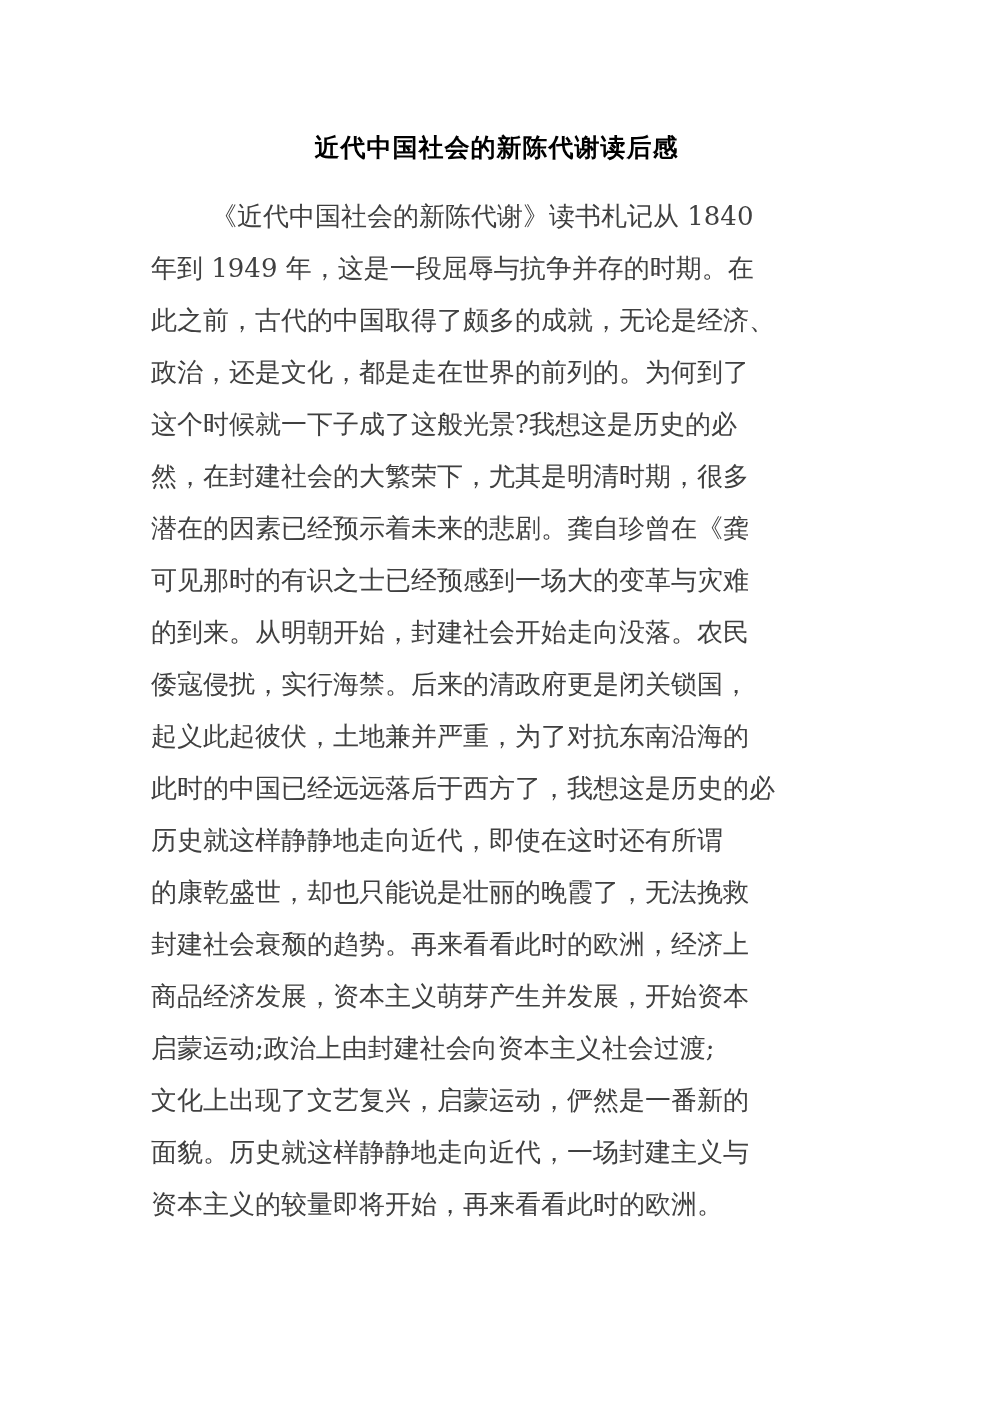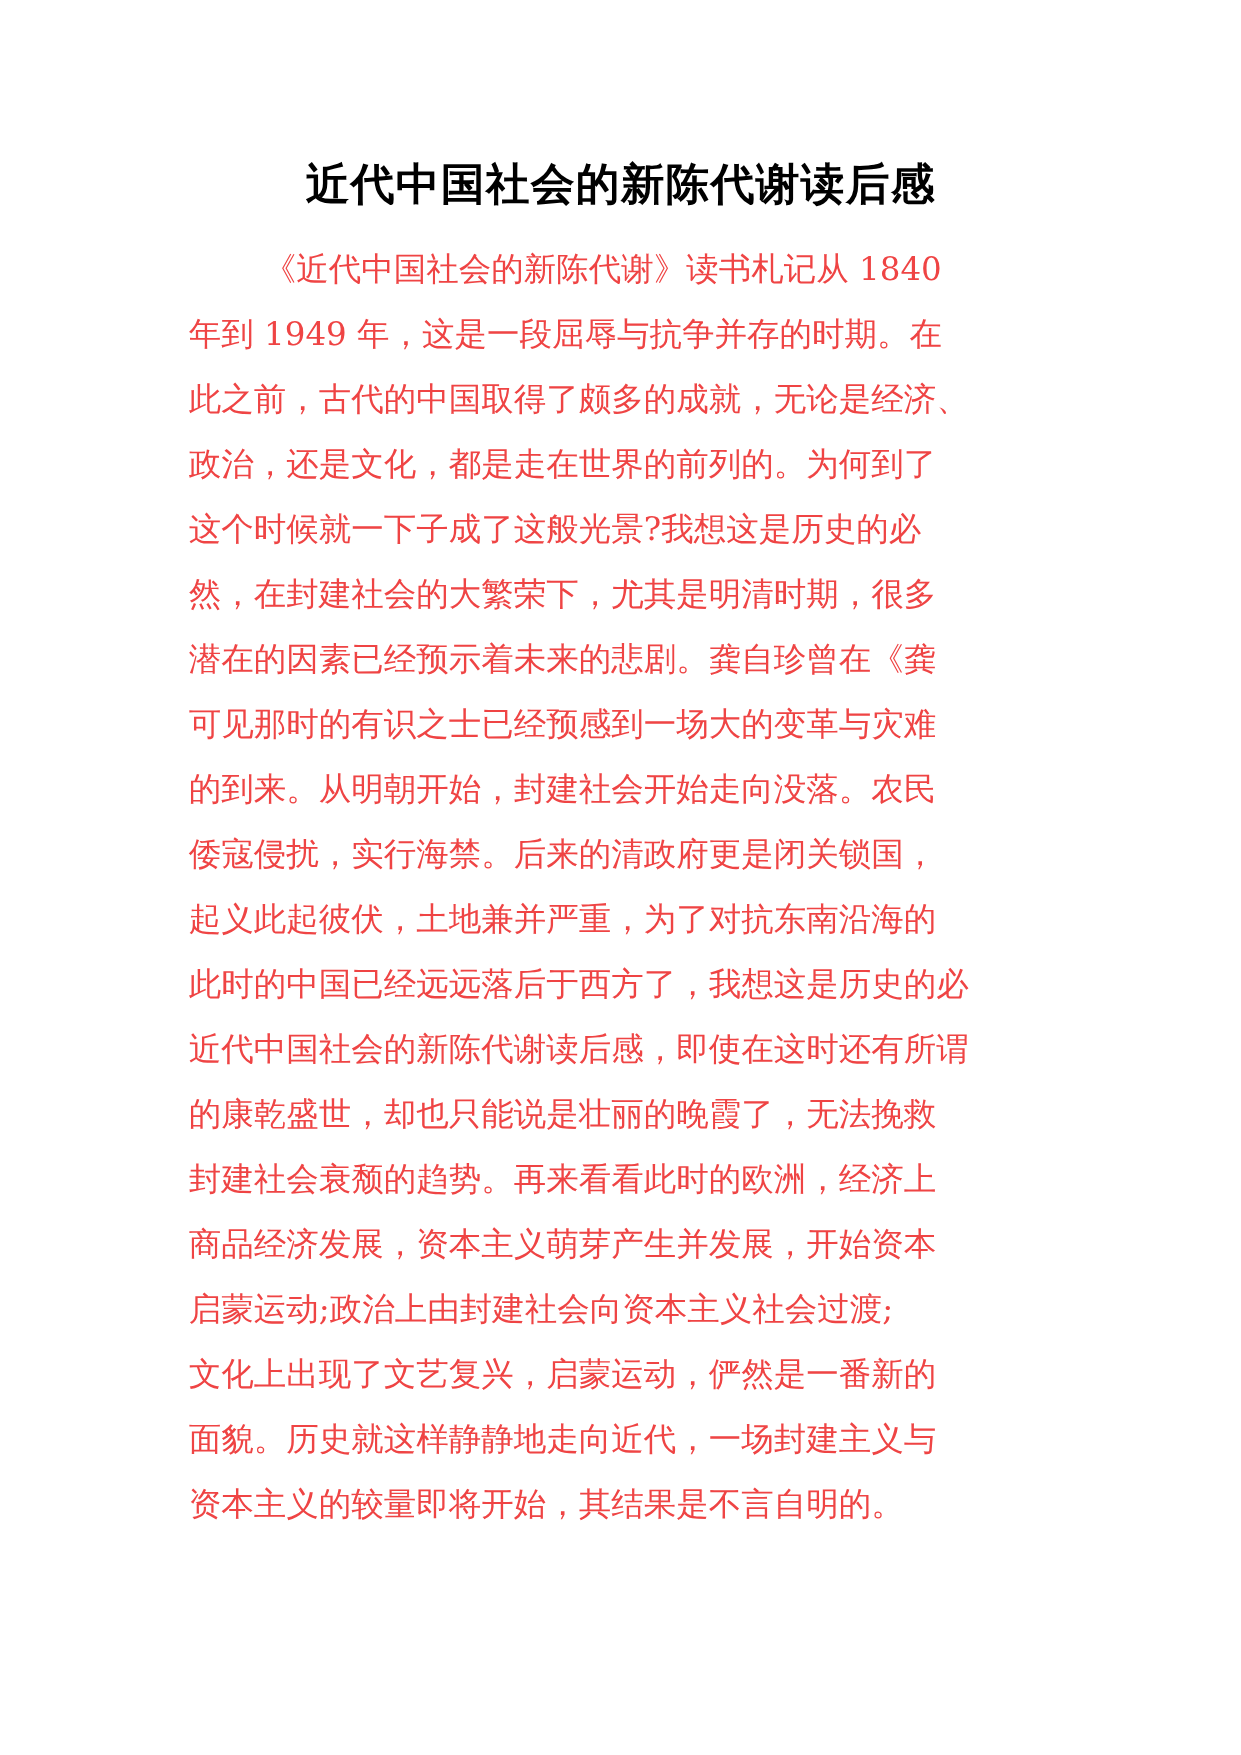--- a/index.html
+++ b/index.html
@@ -22,34 +22,34 @@
       background: #ffffff;
     }
     .title {
       position: absolute;
       top: 122px;
       left: 0;
       width: 993px;
       text-align: center;
       font-family: Liberation Serif, serif;
       font-weight: bold;
-      font-size: 35px;
+      font-size: 25px;
       line-height: 52px;
       color: #000000;
       letter-spacing: 1px;
     }
     .body-text {
       position: absolute;
       top: 190px;
       left: 151px;
       width: 720px;
       font-family: "DejaVu Serif", "Liberation Serif", serif;
       font-size: 26px;
       line-height: 52px;
-      color: #ef4444;
+      color: #404040;
     }
     .line {
       display: block;
       white-space: nowrap;
       height: 52px;
     }
     .indent {
       padding-left: 60px;
     }
   </style>
@@ -65,22 +65,22 @@
     <span class="line">此之前，古代的中国取得了颇多的成就，无论是经济、</span>
     <span class="line">政治，还是文化，都是走在世界的前列的。为何到了</span>
     <span class="line">这个时候就一下子成了这般光景?我想这是历史的必</span>
     <span class="line">然，在封建社会的大繁荣下，尤其是明清时期，很多</span>
     <span class="line">潜在的因素已经预示着未来的悲剧。龚自珍曾在《龚</span>
     <span class="line">可见那时的有识之士已经预感到一场大的变革与灾难</span>
     <span class="line">的到来。从明朝开始，封建社会开始走向没落。农民</span>
     <span class="line">倭寇侵扰，实行海禁。后来的清政府更是闭关锁国，</span>
     <span class="line">起义此起彼伏，土地兼并严重，为了对抗东南沿海的</span>
     <span class="line">此时的中国已经远远落后于西方了，我想这是历史的必</span>
-    <span class="line">近代中国社会的新陈代谢读后感，即使在这时还有所谓</span>
+    <span class="line">历史就这样静静地走向近代，即使在这时还有所谓</span>
     <span class="line">的康乾盛世，却也只能说是壮丽的晚霞了，无法挽救</span>
     <span class="line">封建社会衰颓的趋势。再来看看此时的欧洲，经济上</span>
     <span class="line">商品经济发展，资本主义萌芽产生并发展，开始资本</span>
     <span class="line">启蒙运动;政治上由封建社会向资本主义社会过渡;</span>
     <span class="line">文化上出现了文艺复兴，启蒙运动，俨然是一番新的</span>
     <span class="line">面貌。历史就这样静静地走向近代，一场封建主义与</span>
-    <span class="line">资本主义的较量即将开始，其结果是不言自明的。</span>
+    <span class="line">资本主义的较量即将开始，再来看看此时的欧洲。</span>
   </div>
 </div>
 
 </body></html>

